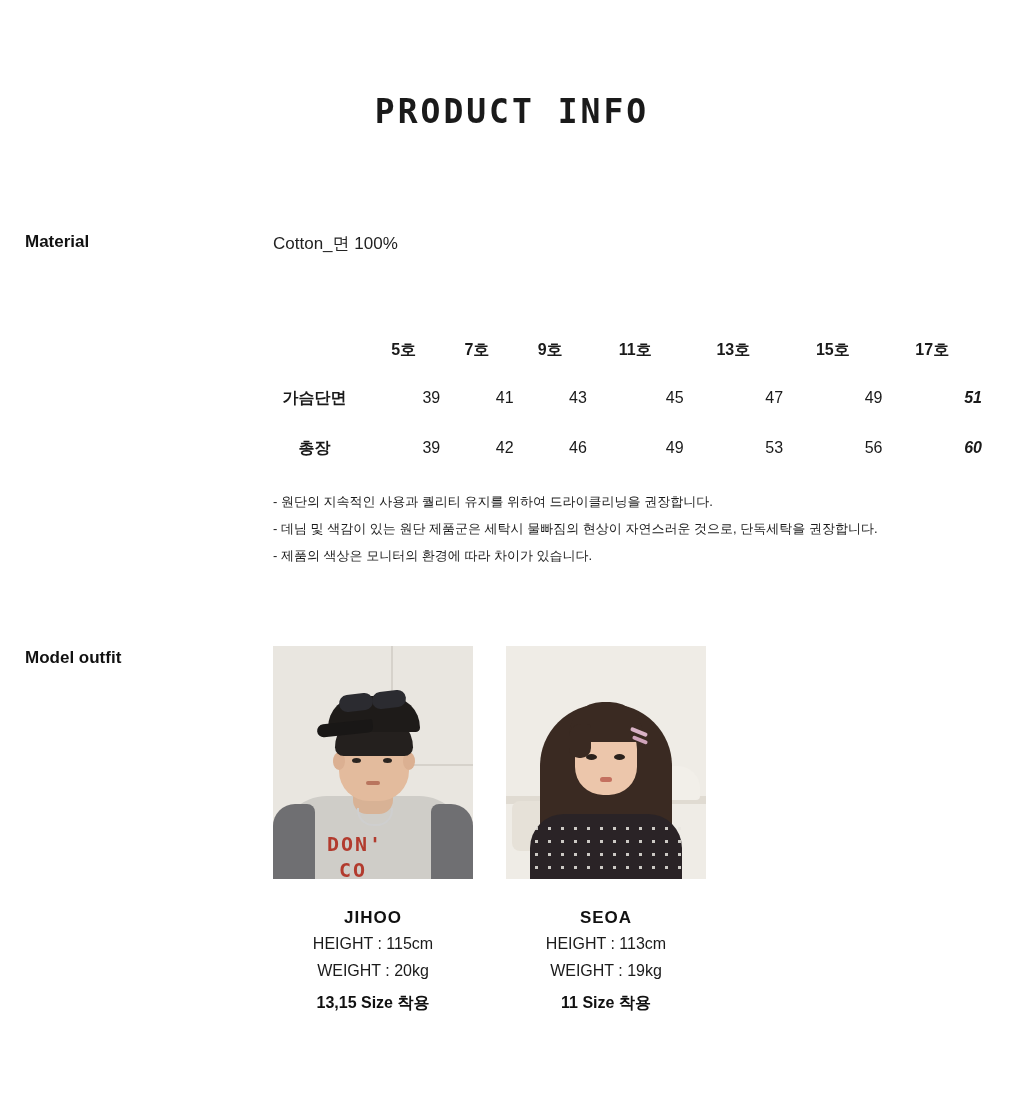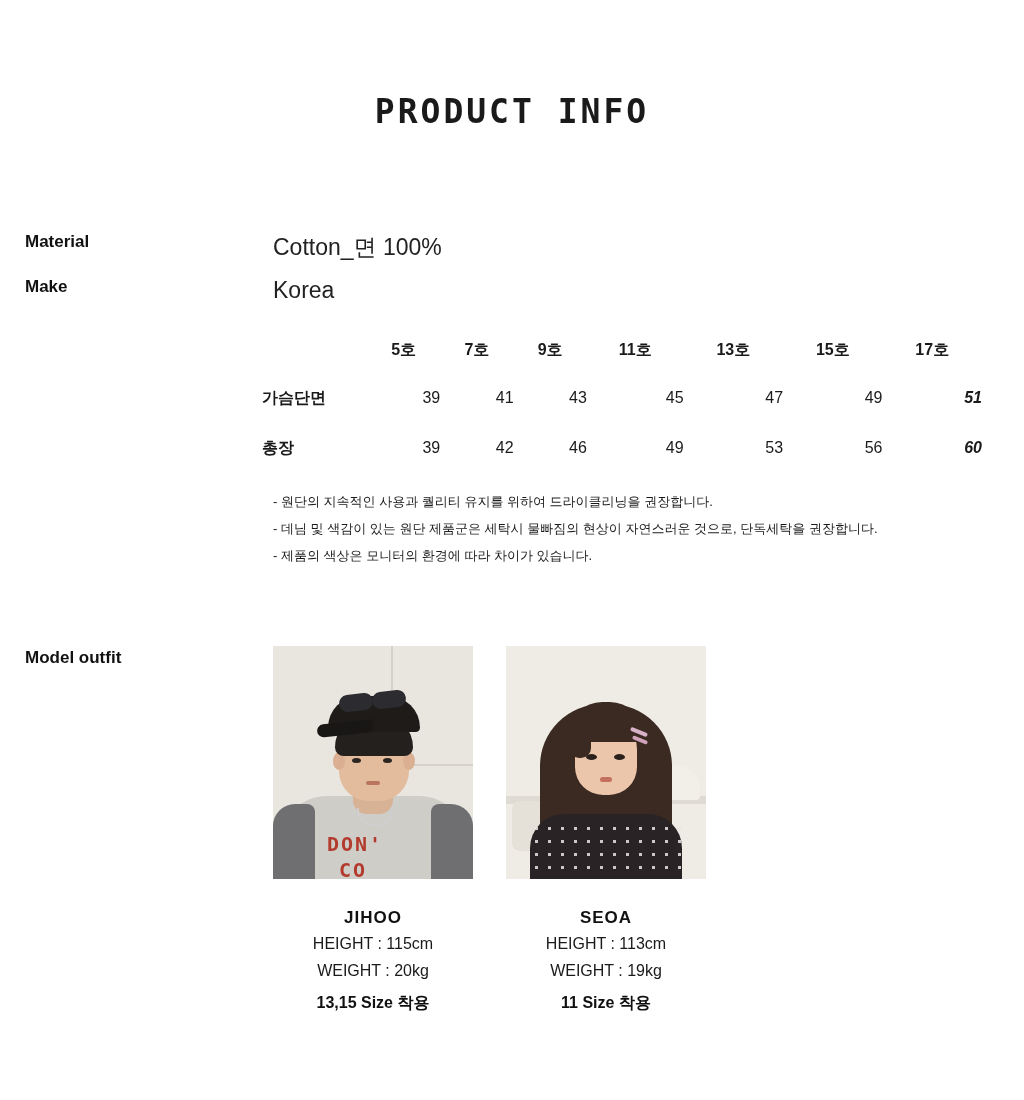--- a/index.html
+++ b/index.html
@@ -44,21 +44,21 @@
   .label-col {
     position: absolute;
     left: 25px;
     font-size: 17px;
     font-weight: bold;
     color: #111;
   }
   .value-col {
     position: absolute;
     left: 273px;
-    font-size: 23px;
+    font-size: 17px;
     color: #222;
     font-weight: normal;
   }
 
   
   .size-label-wrap {
     position: absolute;
     left: 25px;
     top: 98px;
   }
@@ -99,21 +99,21 @@
     font-weight: bold;
     font-size: 16px;
     height: 46px;
   }
   table.size-table thead th.last-col {
     font-weight: bold;
   }
   table.size-table tbody td.rowhead {
     font-weight: bold;
     font-size: 16px;
-    text-align: left;
+    text-align: center;
     width: 105px;
   }
   table.size-table tbody td.val {
     font-weight: normal;
     text-align: right;
   }
   table.size-table tbody td.val.bold {
     font-weight: bold;
     font-style: italic;
   }
@@ -233,24 +233,20 @@
 
 <div class="page-title">PRODUCT INFO</div>
 
 <div class="spec">
 
   <div class="row-material">
     <div class="label-col">Material</div>
     <div class="value-col">Cotton_면 100%</div>
   </div>
 
-  <div class="row-make">
-    <div class="label-col">Make</div>
-    <div class="value-col">Korea</div>
-  </div>
 
 
   <table class="size-table">
     <thead>
       <tr>
         <th></th>
         <th>5호</th>
         <th>7호</th>
         <th>9호</th>
         <th>11호</th>

